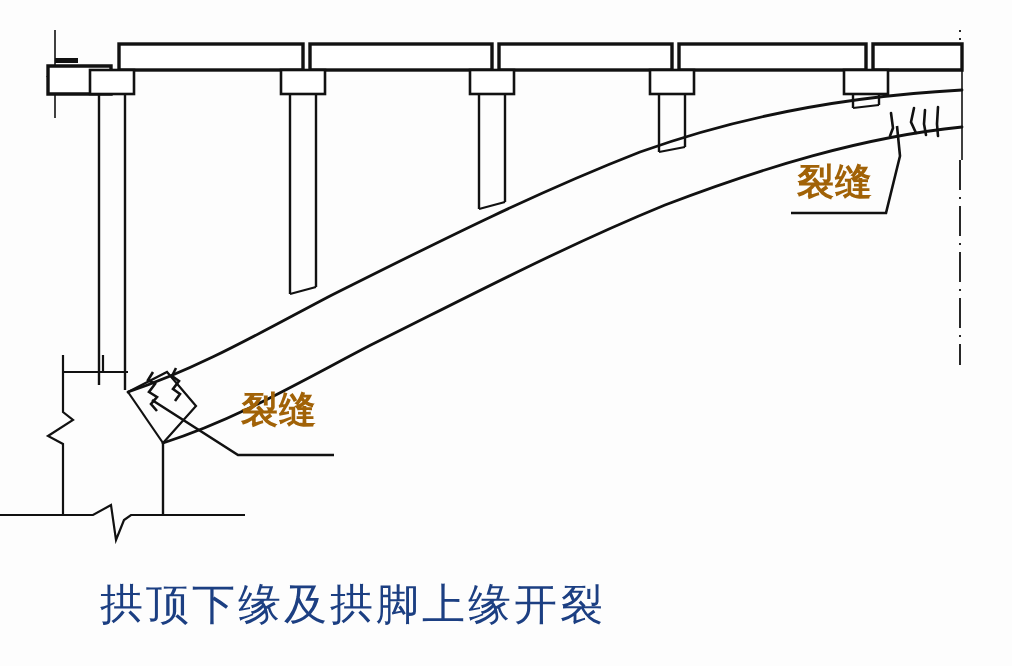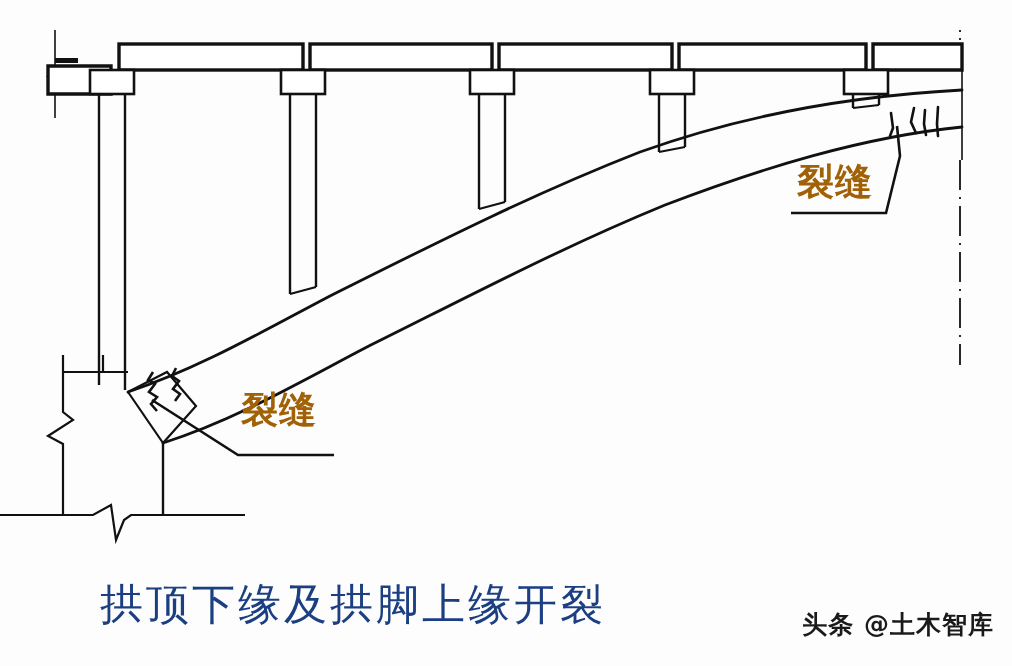--- a/index.html
+++ b/index.html
@@ -185,15 +185,14 @@
     </g>
 
   </svg>
 
   <div class="label-cn" id="label-crack-left">裂缝</div>
 
   <div class="label-cn" id="label-crack-right">裂缝</div>
 
   <div id="figure-title">拱顶下缘及拱脚上缘开裂</div>
 
-  <div id="watermark">头条 @土木智库</div>
 
 </div>
 
 </body></html>

